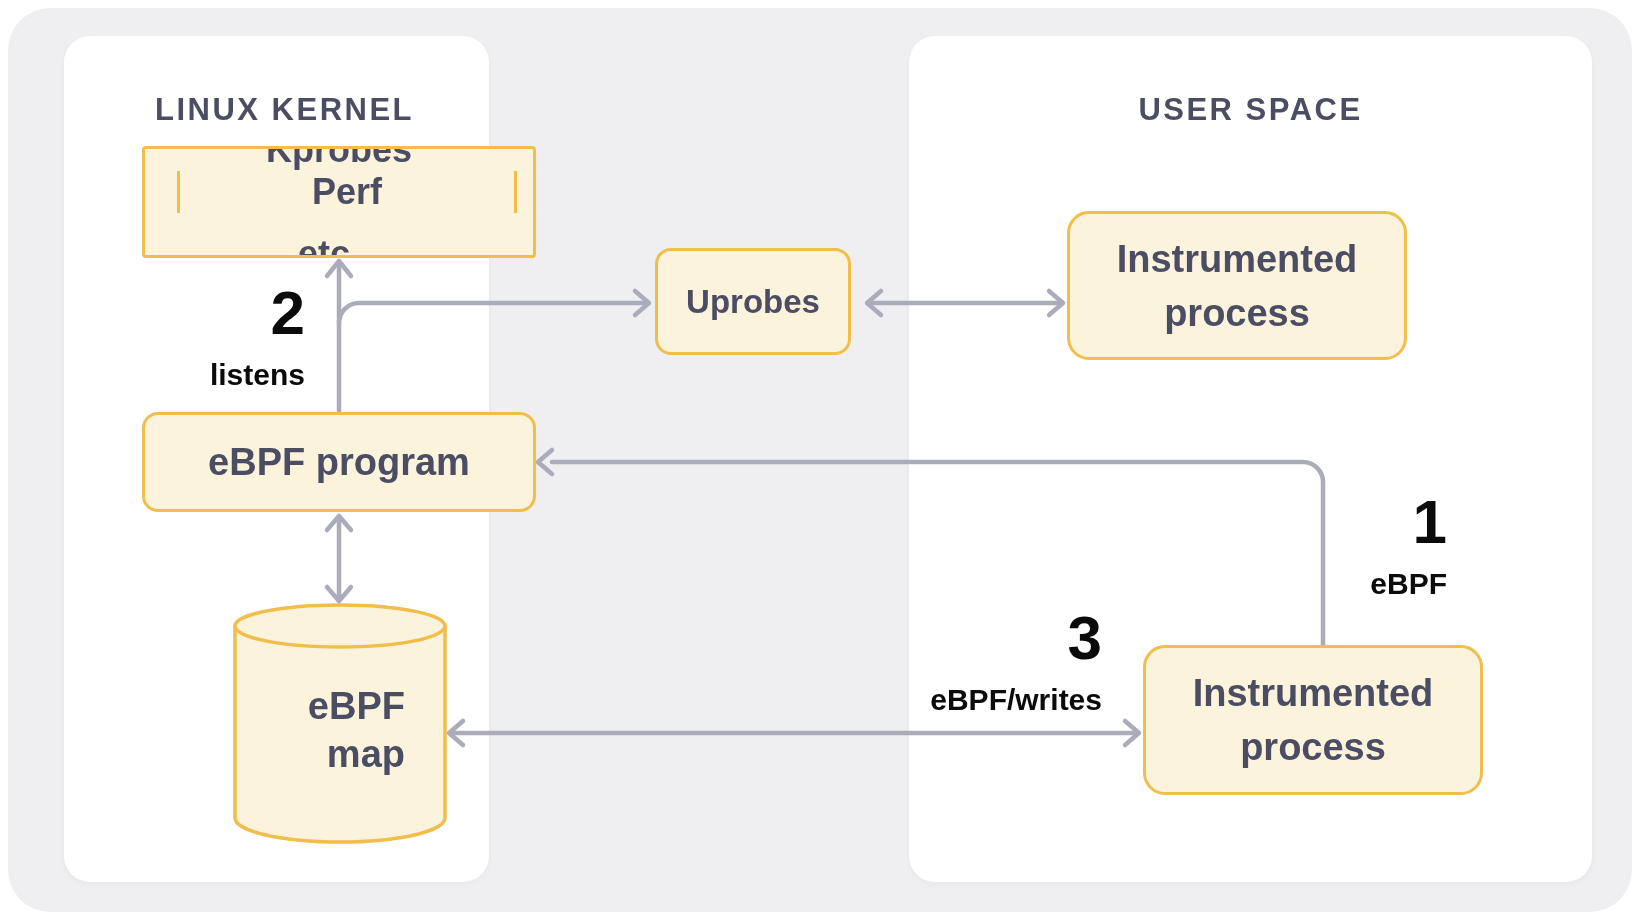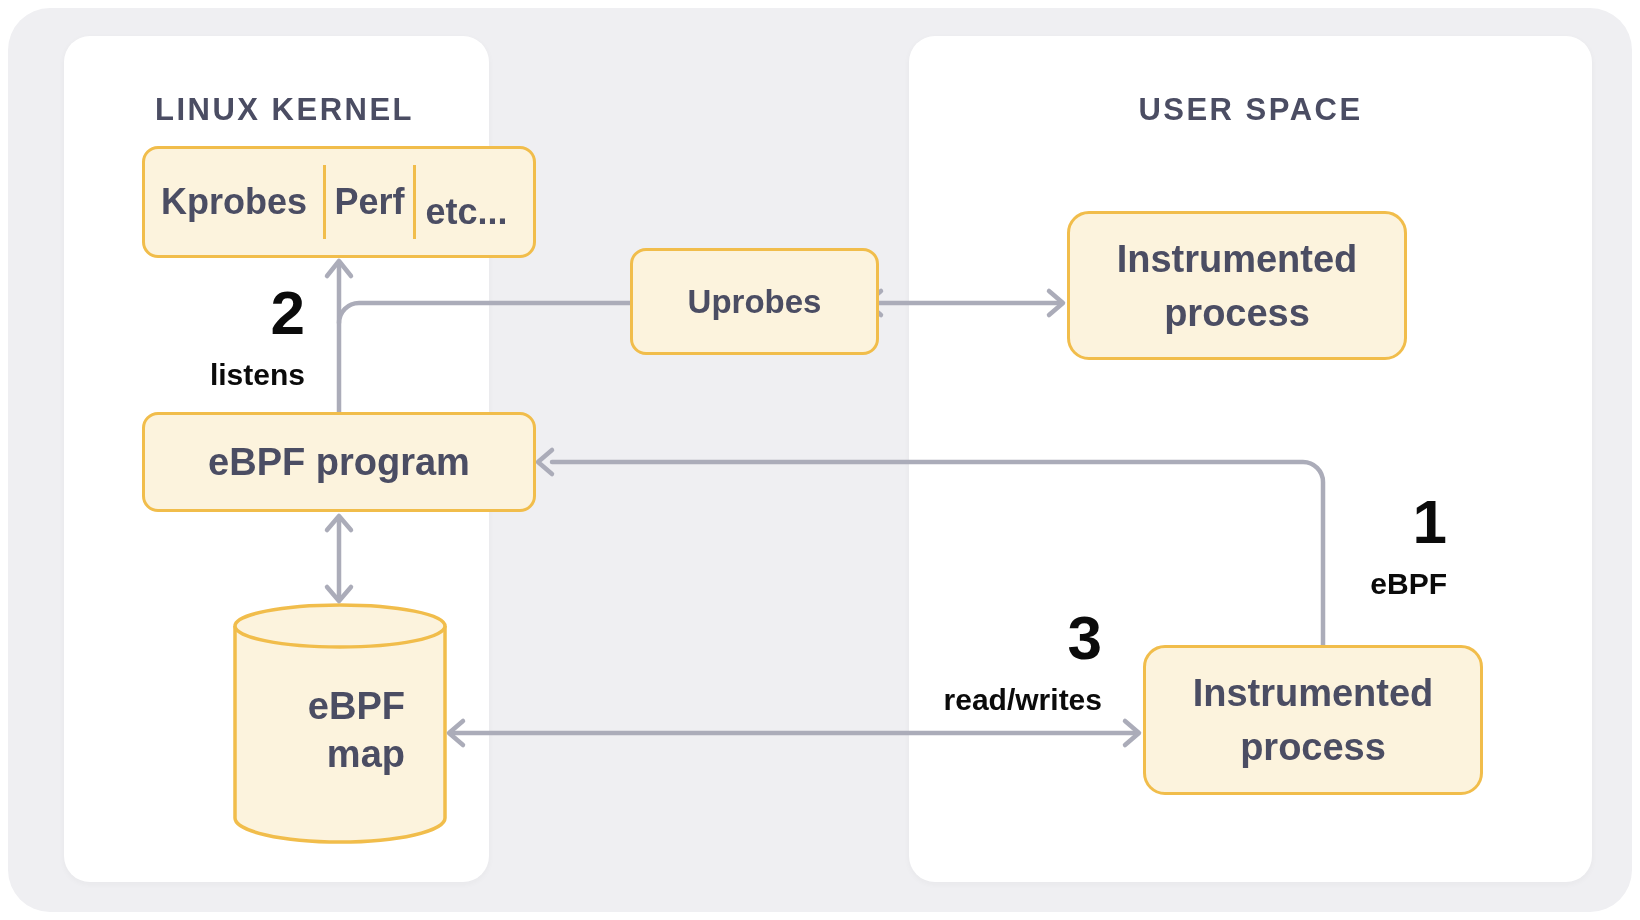--- a/index.html
+++ b/index.html
@@ -14,27 +14,27 @@
   .panel-kernel{left:64px; top:36px; width:425px; height:846px;padding-left:16px;}
   .panel-user{left:893px; top:36px; width:683px; height:846px;margin-left:16px;}
   .panel-title{margin-top:56px; text-align:center; font-size:31px; font-weight:700;
     letter-spacing:2.5px; color:var(--node-text);}
   svg.overlay{position:absolute; left:0; top:0; width:1640px; height:920px; pointer-events:none;}
   .arrow{stroke:var(--arrow); stroke-width:4.5; fill:none; stroke-linecap:round; stroke-linejoin:round;}
   .cyl{fill:var(--node-fill); stroke:var(--node-border); stroke-width:3.5;}
   .node{position:absolute; background:var(--node-fill); border:3.5px solid var(--node-border);
     color:var(--node-text); font-weight:700; display:flex; align-items:center; justify-content:center;
     text-align:center;}
-  .probe-row{left:142px; top:146px; width:394px; height:112px; border-radius:16px; padding:16px; overflow:hidden; display:flex; align-items:stretch;}
+  .probe-row{left:142px; top:146px; width:394px; height:112px; border-radius:4px; padding:16px; overflow:hidden; display:flex; align-items:stretch;flex-direction:column;}
   .probe-cell{display:flex; align-items:center; justify-content:center; font-size:36px; font-weight:700; color:var(--node-text);}
   .probe-cell.c1{flex:163 0 0;}
   .probe-cell.c2{flex:108 0 0; border-left:3.5px solid var(--node-border); border-right:3.5px solid var(--node-border);margin-left:16px;}
   .probe-cell.c3{flex:125 0 0;margin-top:20px;}
   .program-box{left:142px; top:412px; width:394px; height:100px; border-radius:16px; font-size:38px;}
-  .uprobes-box{left:630px; top:248px; width:249px; height:107px; border-radius:16px; font-size:33px;}
+  .uprobes-box{left:655px; top:248px; width:196px; height:107px; border-radius:16px; font-size:33px;}
   .instr-top{left:1067px; top:211px; width:340px; height:149px; border-radius:22px; font-size:38px; line-height:54px; padding:0 14px;}
   .instr-bottom{left:1143px; top:645px; width:340px; height:150px; border-radius:22px; font-size:38px; line-height:54px; padding:0 14px;}
   .map-label{position:absolute; left:275px; top:665px; width:130px; height:130px; display:flex;
     align-items:center; justify-content:center; text-align:right; color:var(--node-text);
     font-size:38px; font-weight:700; line-height:48px;}
   .step{position:absolute; text-align:right; color:var(--step-text);}
   .step-num{font-size:62px; font-weight:700; line-height:60px;}
   .step-label{font-size:30px; font-weight:700; line-height:36px; margin-top:14px;}
   .step-1{right:193px; top:492px;}
   .step-2{right:1335px; top:283px;}
@@ -115,15 +115,15 @@
     <div class="step-label">listens</div>
   </div>
 
   <div class="step step-1">
     <div class="step-num">1</div>
     <div class="step-label">eBPF</div>
   </div>
 
   <div class="step step-3">
     <div class="step-num">3</div>
-    <div class="step-label">read/writes</div>
+    <div class="step-label">eBPF/writes</div>
   </div>
 </div>
 
 </body></html>

